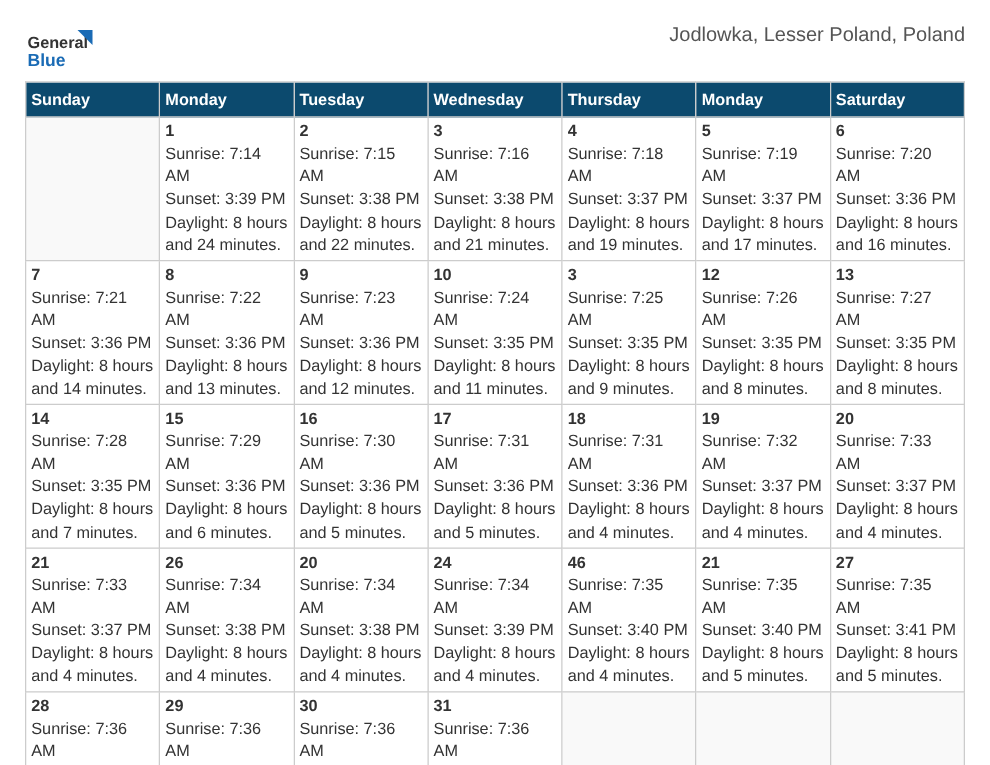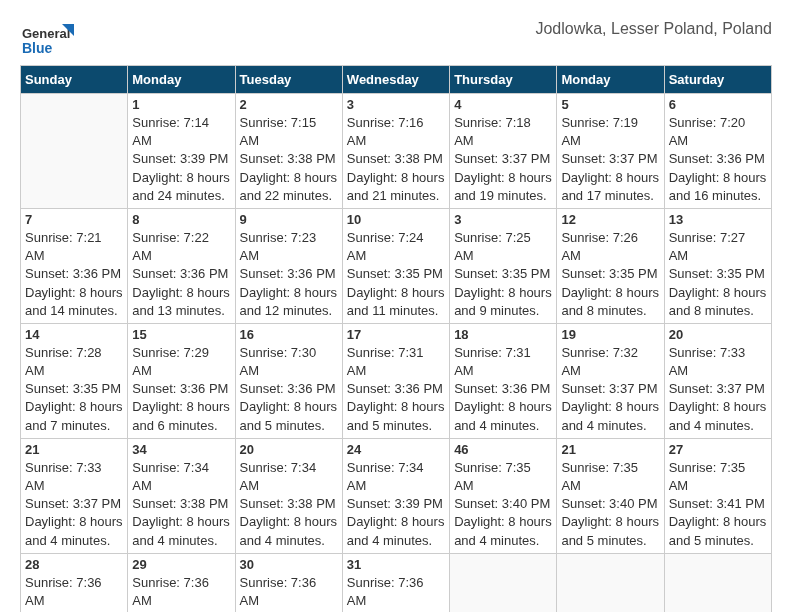--- a/index.html
+++ b/index.html
@@ -185,21 +185,21 @@
           <span class="day-num">20</span>
           <div class="day-info">Sunrise: 7:33 AM<br>Sunset: 3:37 PM<br>Daylight: 8 hours<br>and 4 minutes.</div>
         </td>
       </tr>
       <tr>
         <td>
           <span class="day-num">21</span>
           <div class="day-info">Sunrise: 7:33 AM<br>Sunset: 3:37 PM<br>Daylight: 8 hours<br>and 4 minutes.</div>
         </td>
         <td>
-          <span class="day-num">34</span>
+          <span class="day-num">26</span>
           <div class="day-info">Sunrise: 7:34 AM<br>Sunset: 3:38 PM<br>Daylight: 8 hours<br>and 4 minutes.</div>
         </td>
         <td>
           <span class="day-num">20</span>
           <div class="day-info">Sunrise: 7:34 AM<br>Sunset: 3:38 PM<br>Daylight: 8 hours<br>and 4 minutes.</div>
         </td>
         <td>
           <span class="day-num">24</span>
           <div class="day-info">Sunrise: 7:34 AM<br>Sunset: 3:39 PM<br>Daylight: 8 hours<br>and 4 minutes.</div>
         </td>

